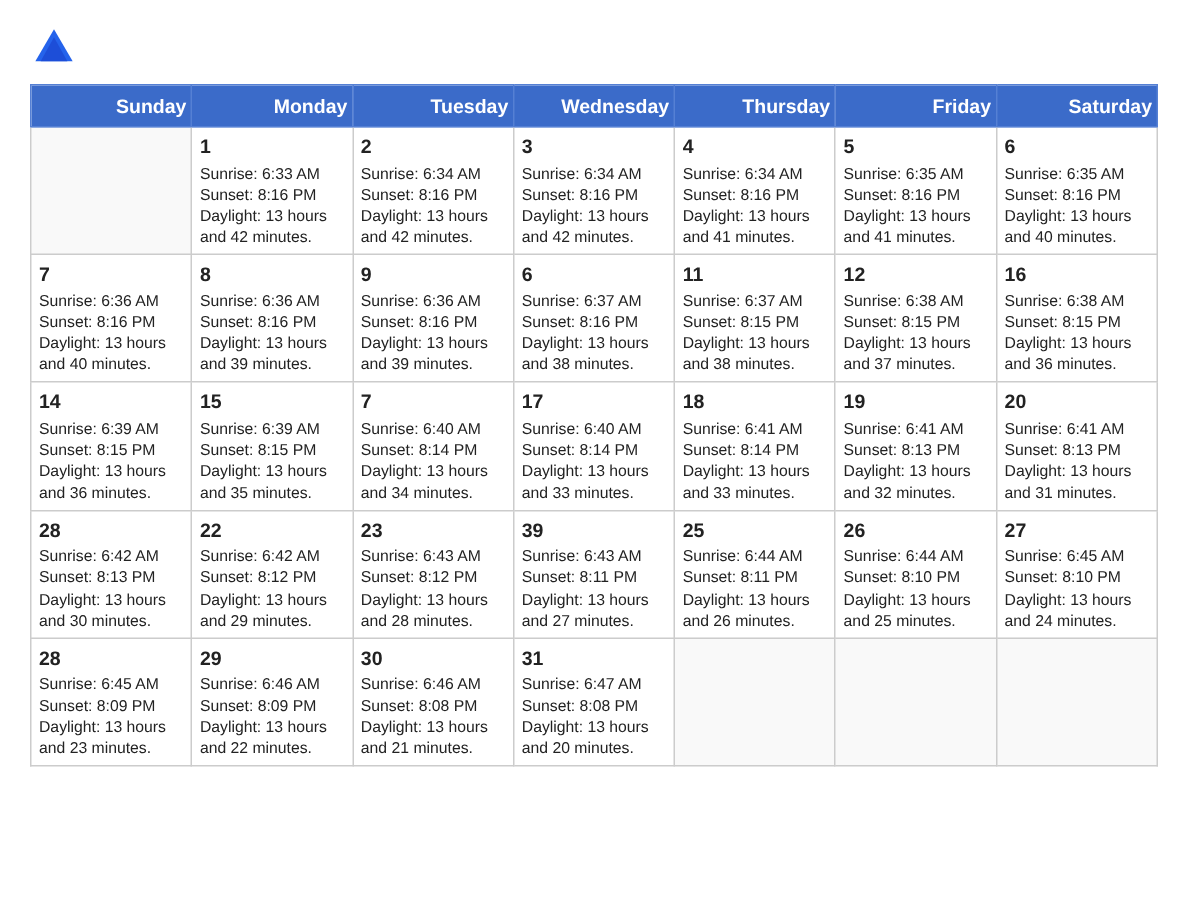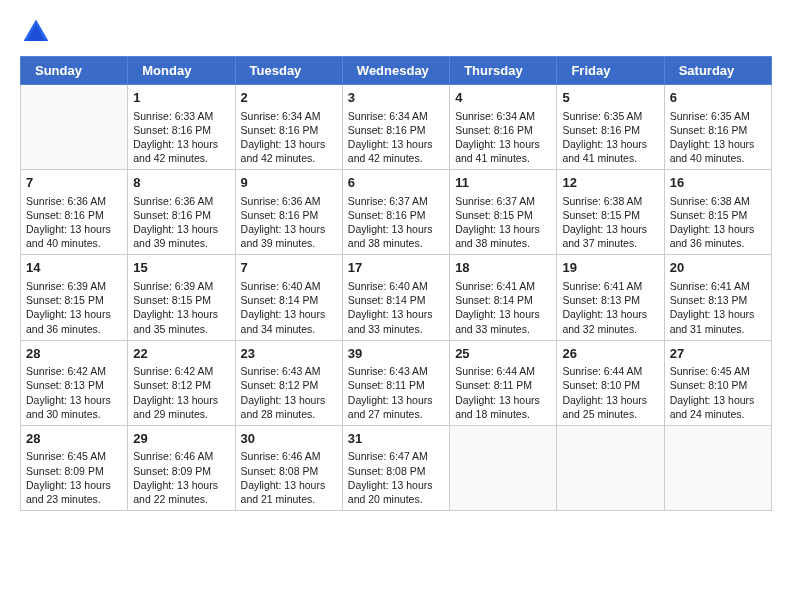--- a/index.html
+++ b/index.html
@@ -47,22 +47,22 @@
     .calendar {
       width: 100%;
       border-collapse: collapse;
       border: 1px solid #ccc;
     }
     .calendar th {
       background-color: #3b6bc9;
       color: #fff;
       font-size: 13px;
       font-weight: bold;
-      padding: 6px 14px;
-      text-align: left;
+      padding: 6px 3px;
+      text-align: right;
       border: 1px solid #5580d4;
     }
     .calendar td {
       border: 1px solid #ccc;
       vertical-align: top;
       padding: 4px 5px;
       width: 14.28%;
       font-size: 10.5px;
       color: #222;
       line-height: 1.35;
@@ -261,21 +261,21 @@
         <td>
           <span class="day-num">39</span>
           <div>Sunrise: 6:43 AM</div>
           <div>Sunset: 8:11 PM</div>
           <div>Daylight: 13 hours and 27 minutes.</div>
         </td>
         <td>
           <span class="day-num">25</span>
           <div>Sunrise: 6:44 AM</div>
           <div>Sunset: 8:11 PM</div>
-          <div>Daylight: 13 hours and 18 minutes.</div>
+          <div>Daylight: 13 hours and 26 minutes.</div>
         </td>
         <td>
           <span class="day-num">26</span>
           <div>Sunrise: 6:44 AM</div>
           <div>Sunset: 8:10 PM</div>
           <div>Daylight: 13 hours and 25 minutes.</div>
         </td>
         <td>
           <span class="day-num">27</span>
           <div>Sunrise: 6:45 AM</div>

